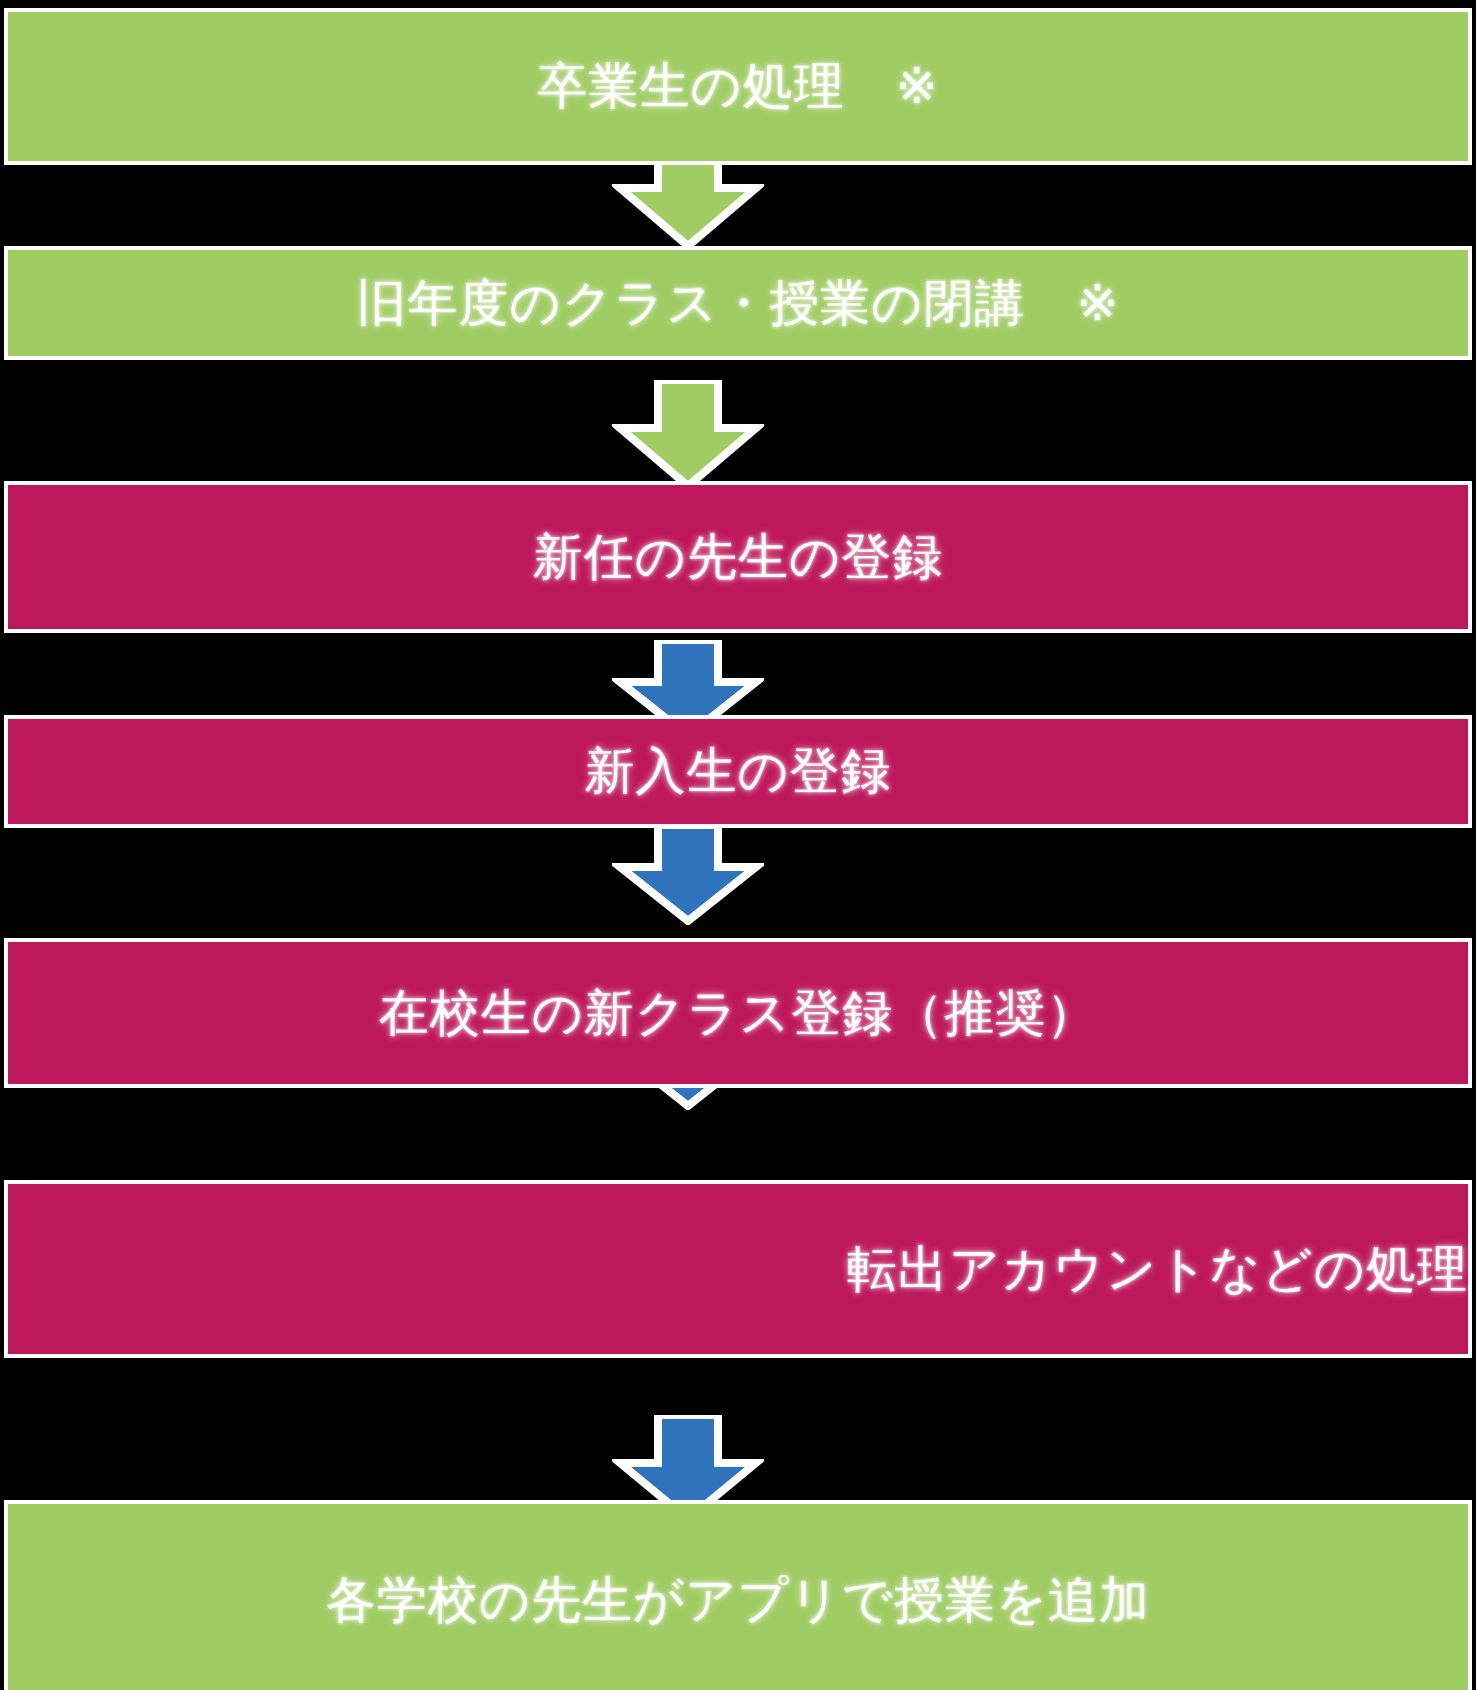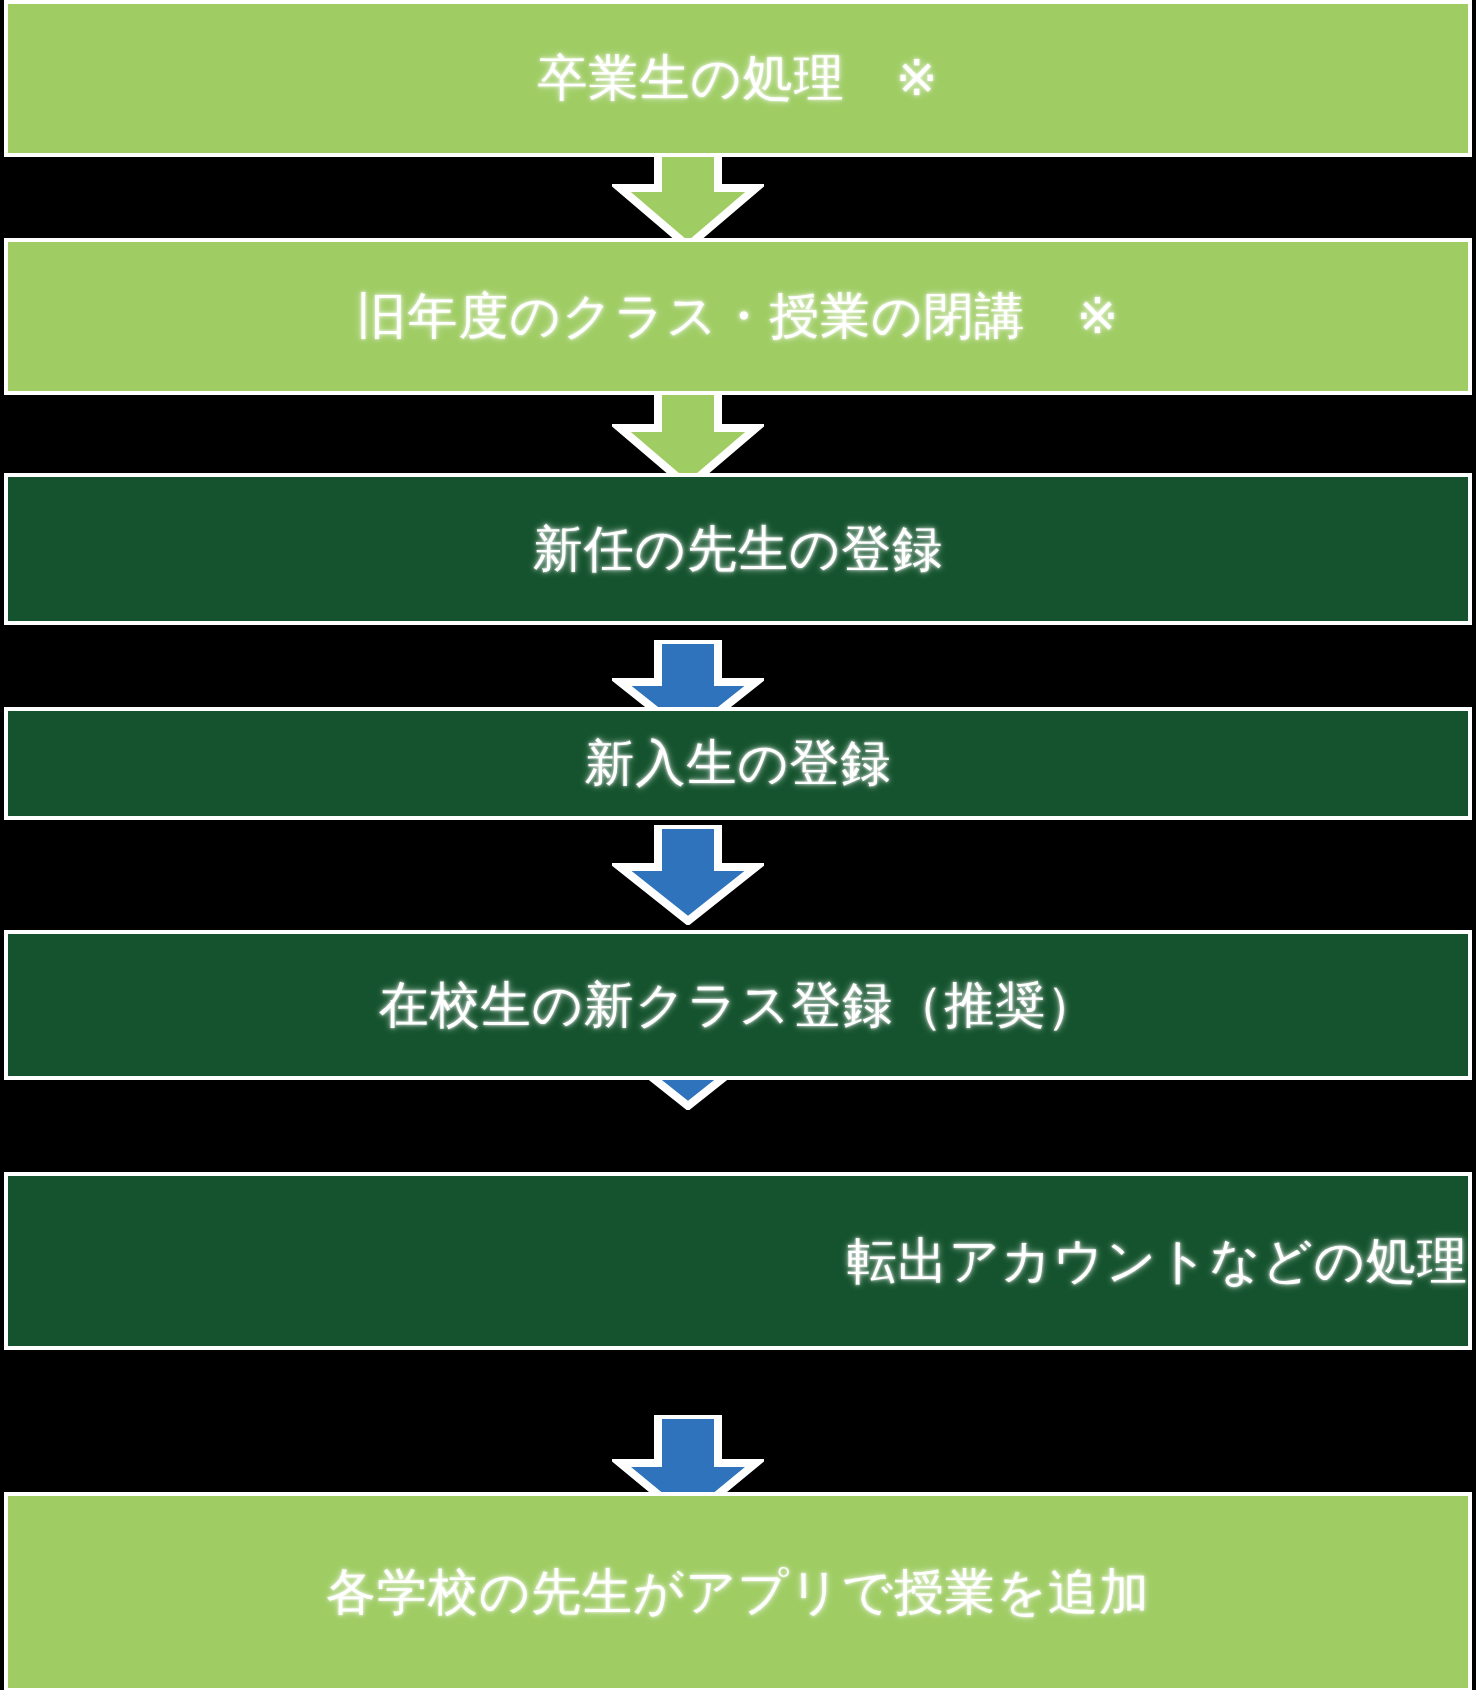--- a/index.html
+++ b/index.html
@@ -19,23 +19,24 @@
   .flow-box {
     position: absolute;
     left: 4px;
     width: 1468px;
     box-sizing: border-box;
     border: 4px solid #ffffff;
     display: flex;
     align-items: center;
     justify-content: center;
     z-index: 2;
+    margin-top: 8px;
   }
   .flow-box.green { background: #9fcd63; }
-  .flow-box.blue  { background: #14532d; }
+  .flow-box.blue  { background: #be185d; }
   .flow-box .label {
     color: #ffffff;
     font-size: 50px;
     line-height: 1.1;
     letter-spacing: 0.02em;
     white-space: pre;
     text-shadow:
        0 0 3px rgba(255,255,255,0.85),
        0 0 6px rgba(255,255,255,0.55),
        0 0 10px rgba(255,255,255,0.30);
@@ -85,21 +86,21 @@
   <div class="connector" style="left:612px; top:1415px; width:152px; height:110px;">
     <svg width="152" height="110" viewBox="0 0 152 110" aria-hidden="true">
       <path d="M 46 0 L 106 0 L 106 48 L 144 48 L 76 104 L 8 48 L 46 48 Z" fill="#2e73bc" stroke="#ffffff" stroke-width="8" stroke-linejoin="miter"></path>
     </svg>
   </div>
 
   <div class="flow-box green" style="top:0px; height:157px;">
     <span class="label">卒業生の処理　※</span>
   </div>
 
-  <div class="flow-box green" style="top:238px; height:157px;">
+  <div class="flow-box green" style="top:238px; height:114px;">
     <span class="label">旧年度のクラス・授業の閉講　※</span>
   </div>
 
   <div class="flow-box blue" style="top:473px; height:152px;">
     <span class="label">新任の先生の登録</span>
   </div>
 
   <div class="flow-box blue" style="top:707px; height:113px;">
     <span class="label">新入生の登録</span>
   </div>

